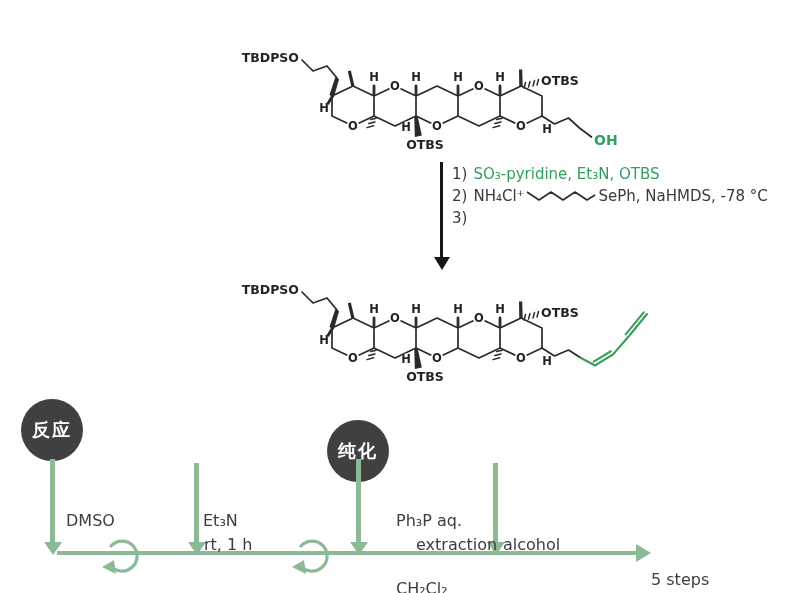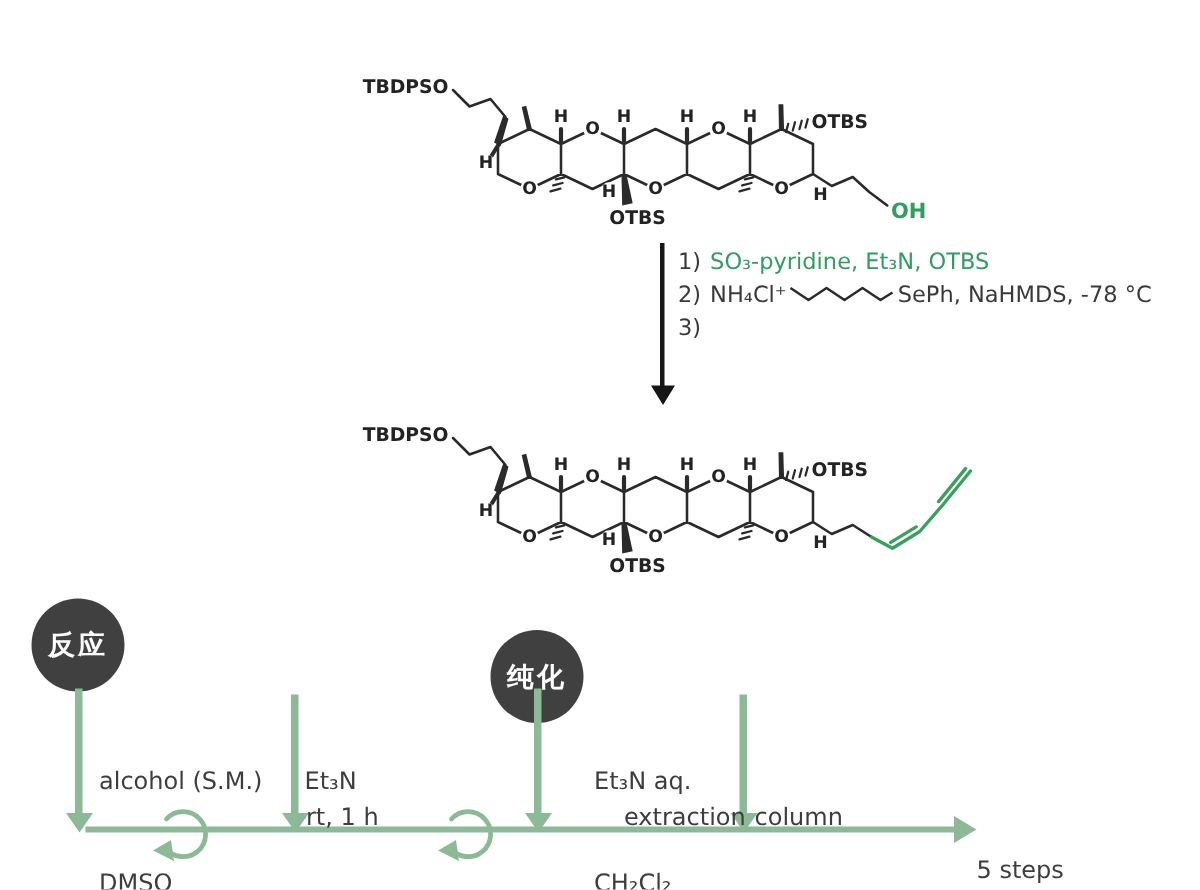--- a/index.html
+++ b/index.html
@@ -184,34 +184,33 @@
 <svg class="stir" style="left:101px;top:533px" viewBox="0 0 46 46">
   <path d="M10,13 A15,15 0 1 1 9,32" fill="none" stroke="#8cba96" stroke-width="3.2" stroke-linecap="round"></path>
   <polygon points="13,27 15,41 1,34" fill="#8cba96"></polygon>
 </svg>
 <svg class="stir" style="left:291px;top:533px" viewBox="0 0 46 46">
   <path d="M10,13 A15,15 0 1 1 9,32" fill="none" stroke="#8cba96" stroke-width="3.2" stroke-linecap="round"></path>
   <polygon points="13,27 15,41 1,34" fill="#8cba96"></polygon>
 </svg>
 
 <div class="tl-text" style="left:66px;top:465px">
-  <div>alcohol (S.M.)</div>
   <div>DMSO</div>
   
   
 </div>
 
 <div class="tl-text" style="left:203px;top:465px">
   <div>Et₃N</div>
 </div>
 <div class="tl-text" style="left:204px;top:534px">rt, 1 h</div>
 
 <div class="tl-text" style="left:396px;top:465px">
-  <div>Et₃N aq.</div>
+  <div>Ph₃P aq.</div>
   <div>CH₂Cl₂</div>
 </div>
 <div class="tl-text" style="left:416px;top:534px">extraction</div>
-<div class="tl-text" style="left:503px;top:534px">column</div>
+<div class="tl-text" style="left:503px;top:534px">alcohol</div>
 
 <div class="tl-text" style="left:651px;top:527px;line-height:21px">
   <div>5 steps</div>
   
 </div>
 
 </body></html>

